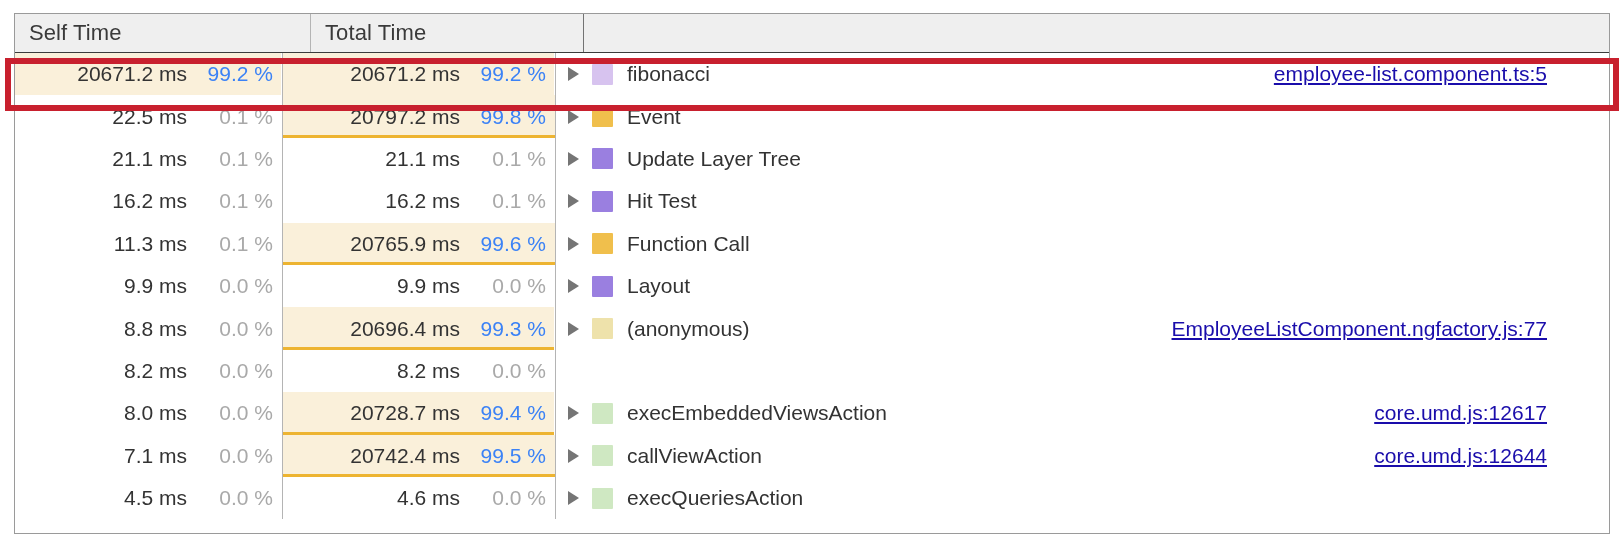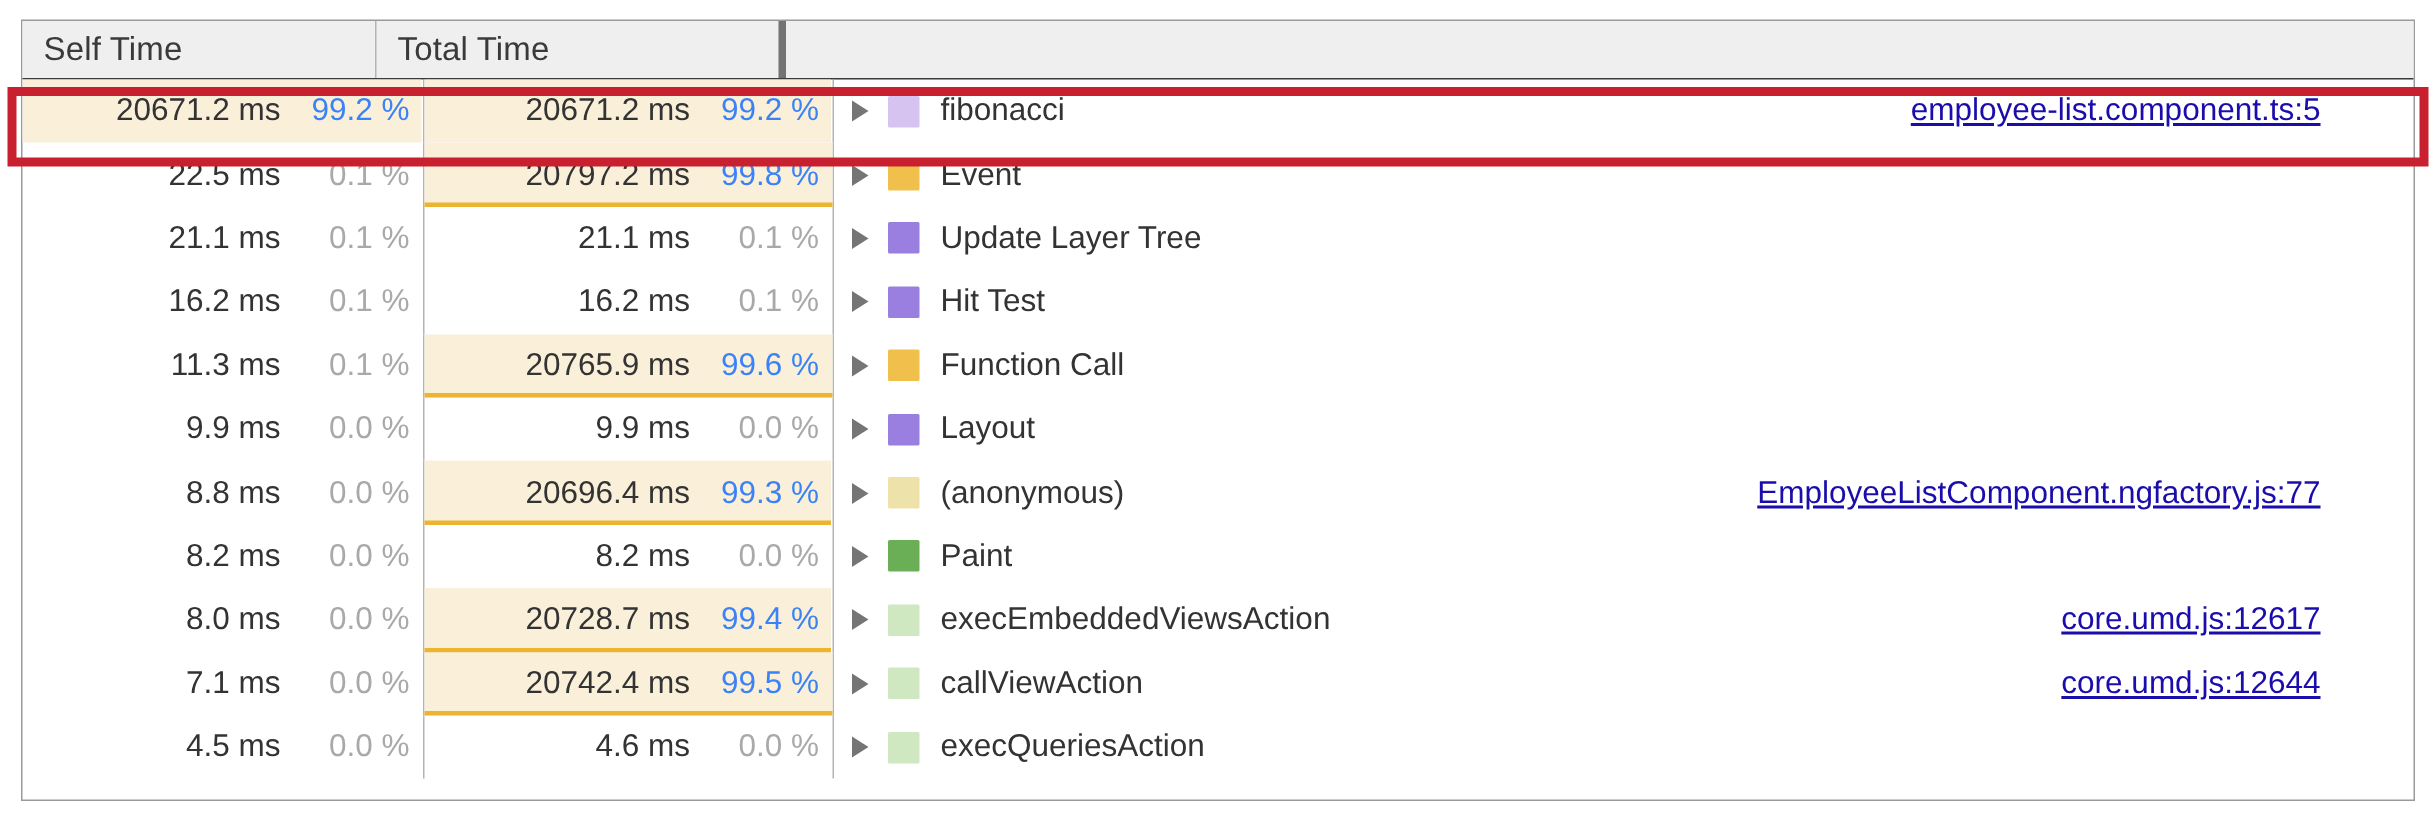--- a/index.html
+++ b/index.html
@@ -37,22 +37,22 @@
   }
   .th {
     box-sizing: border-box;
     display: flex;
     align-items: center;
     font-size: 22px;
     color: #3a3a3a;
     padding-left: 14px;
     letter-spacing: 0.1px;
   }
-  .th.self   { width: 236px; border-right: 1px solid #b4b4b4; }
-  .th.total  { width: 273px; border-right: 5px solid #737373; }
+  .th.self   { width: 296px; border-right: 1px solid #b4b4b4; }
+  .th.total  { width: 273px; border-right: 1px solid #737373; }
   .th.act    { flex: 1 1 auto; }
 
   
   .tbody { position: relative; }
 
   .row {
     display: flex;
     height: 42.4px;
     box-sizing: border-box;
   }
@@ -316,26 +316,20 @@
             <span class="ms">8.2 ms</span>
             <span class="pct dim">0.0 %</span>
           </div>
         </div>
         <div class="cell-num total">
           <div class="num-text">
             <span class="ms">8.2 ms</span>
             <span class="pct dim">0.0 %</span>
           </div>
         </div>
-        <div class="cell-act">
-          <div class="tri"></div>
-          <div class="swatch" style="background: rgb(106, 175, 86);"></div>
-          <div class="act-label">Paint</div>
-          <div class="spacer"></div>
-        </div>
       </div>
       <div class="row">
         <div class="cell-num self">
           <div class="num-text">
             <span class="ms">8.0 ms</span>
             <span class="pct dim">0.0 %</span>
           </div>
         </div>
         <div class="cell-num total">
           <div class="fill" style="width: 271.362px;"></div>

